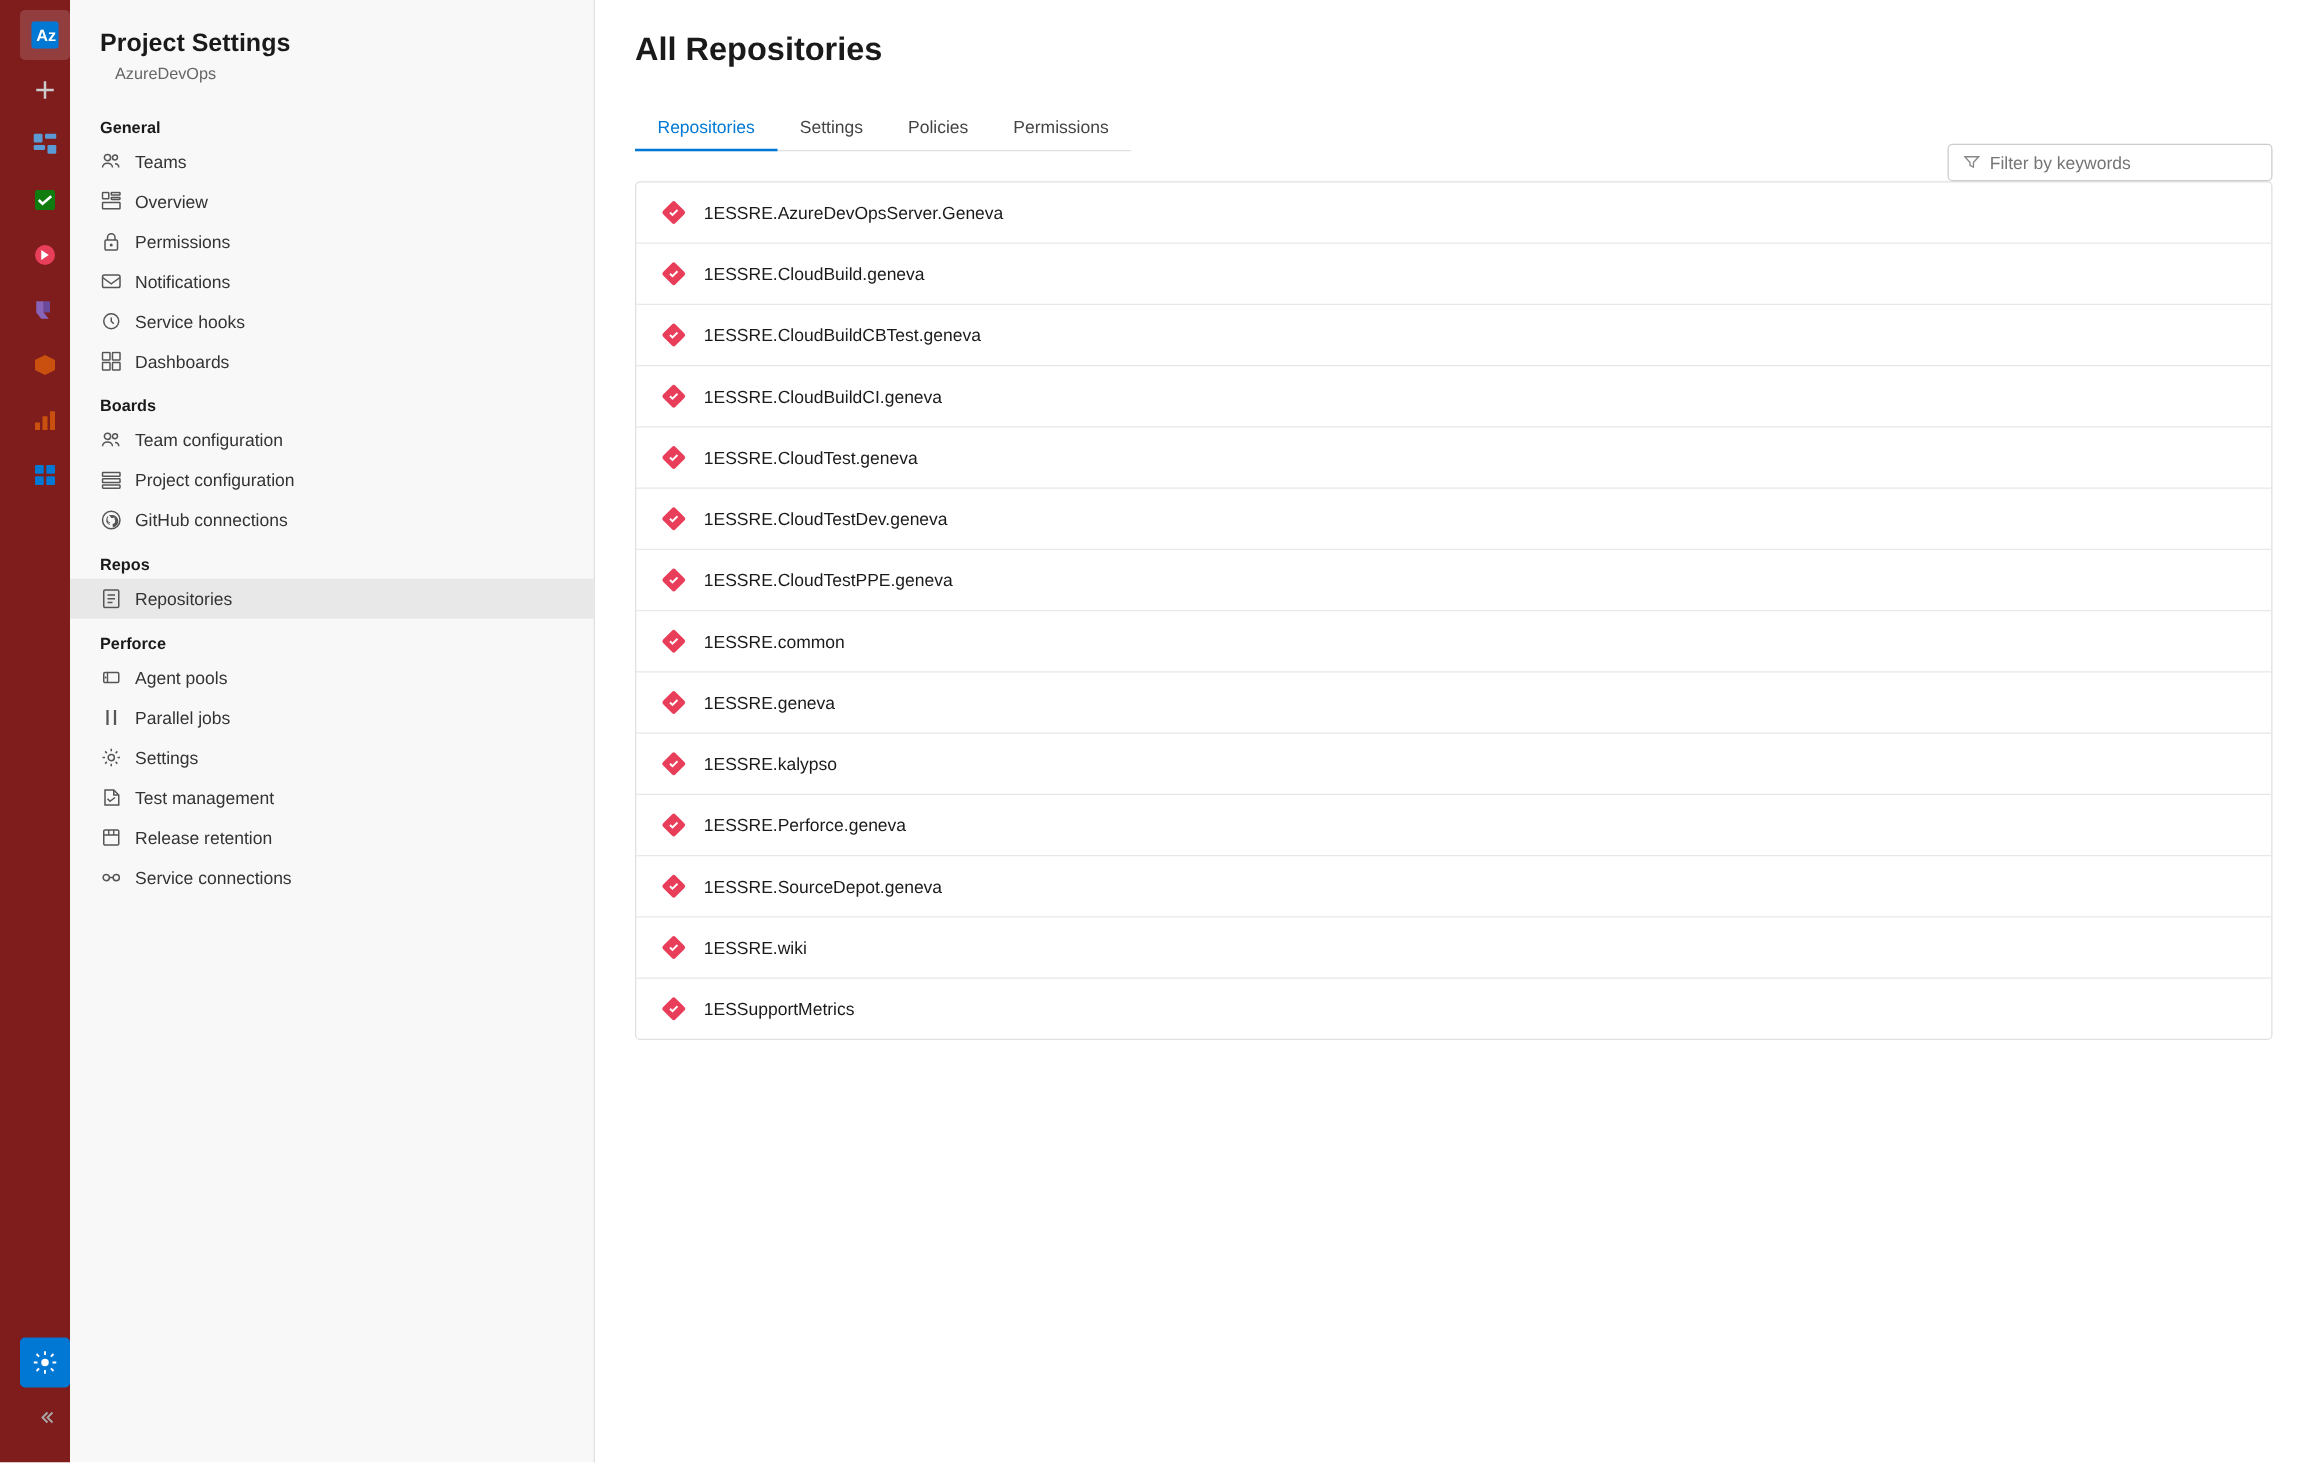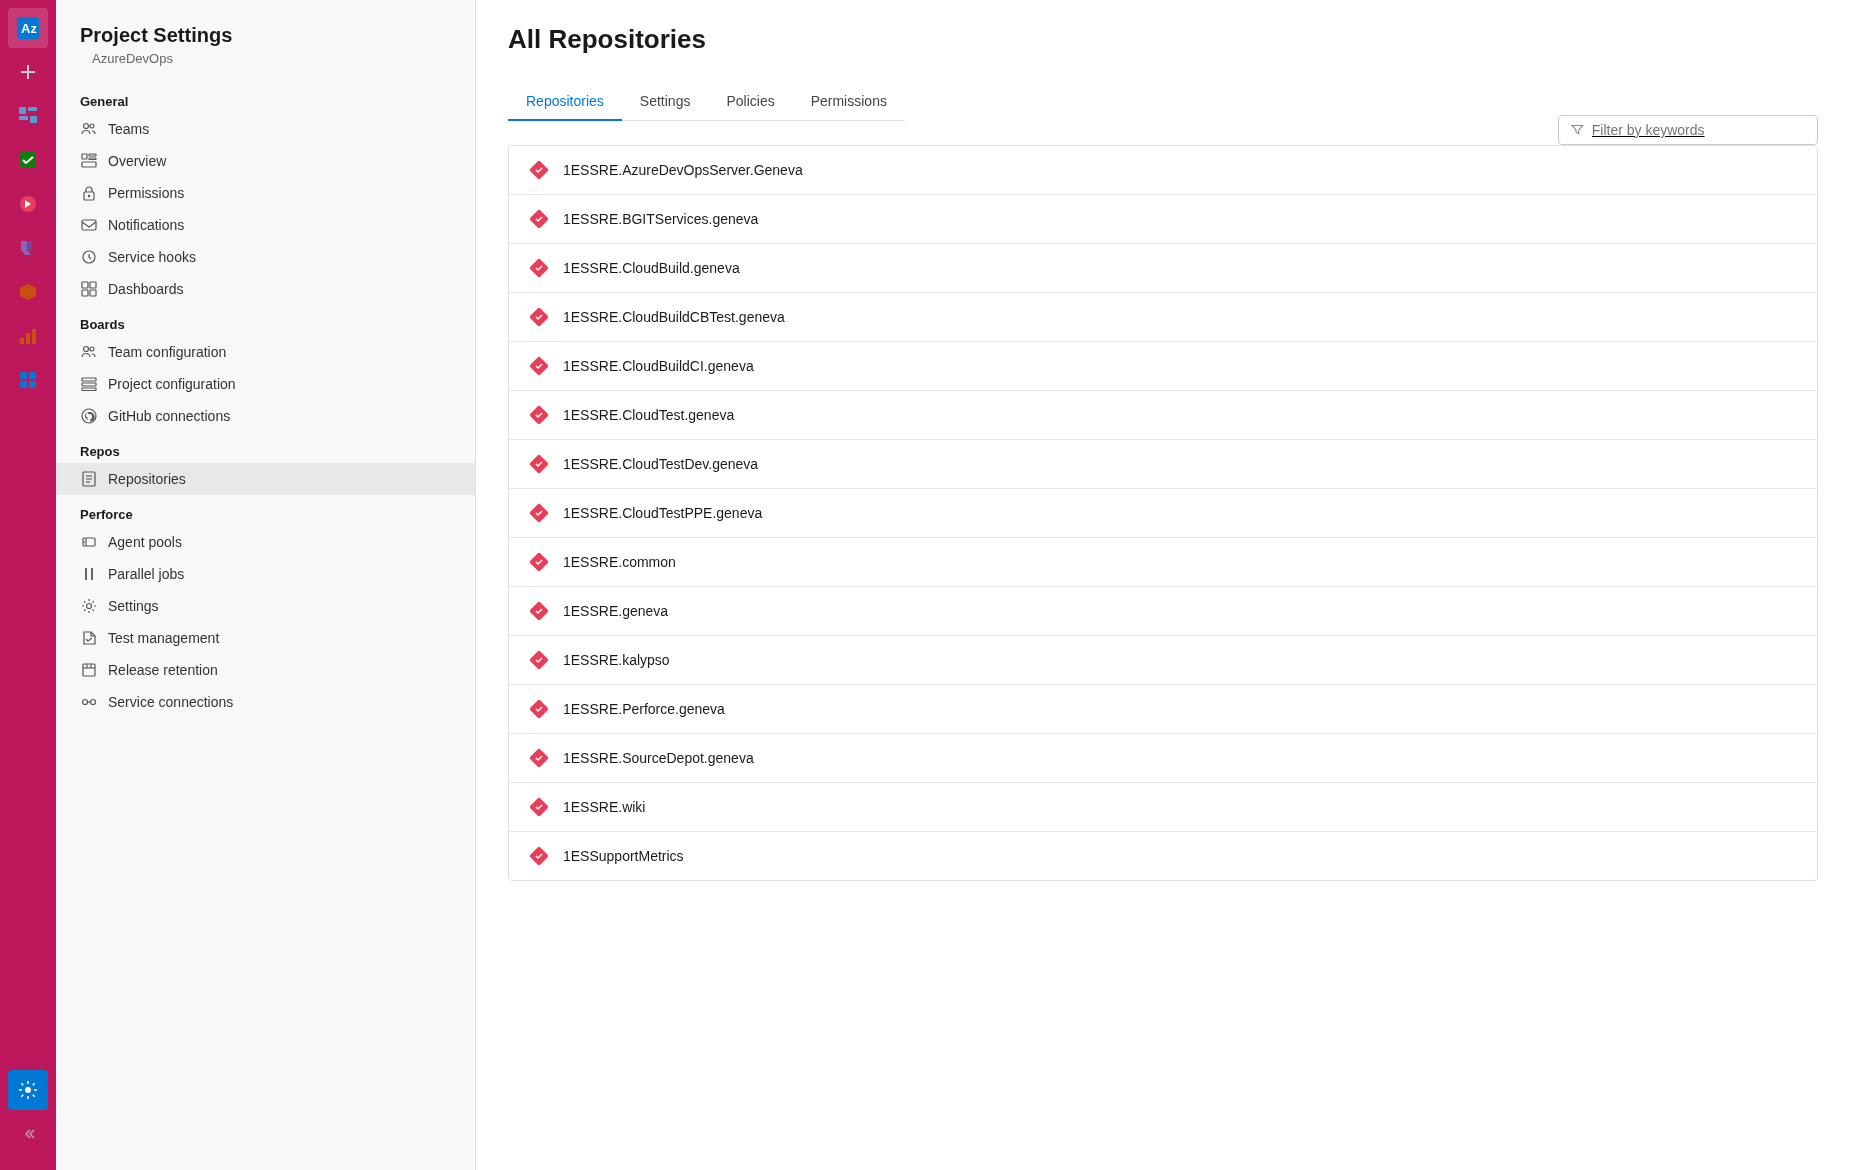--- a/index.html
+++ b/index.html
@@ -1,24 +1,24 @@
 <!DOCTYPE html>
 <html><head>
   <meta charset="utf-8">
   <style>
     * { margin: 0; padding: 0; box-sizing: border-box; }
     body { font-family: -apple-system, BlinkMacSystemFont, 'Segoe UI', sans-serif; display: flex; height: 1170px; width: 1850px; background: #fff; overflow: hidden; }
 
     
     .icon-bar {
       width: 56px;
-      background: #be185d;
+      background: #7f1d1d;
       display: flex;
       flex-direction: column;
-      align-items: center;
+      align-items: flex-end;
       padding: 8px 0;
       gap: 4px;
       flex-shrink: 0;
     }
     .icon-bar-icon {
       width: 40px;
       height: 40px;
       display: flex;
       align-items: center;
       justify-content: center;
@@ -114,21 +114,20 @@
     }
     .filter-input-wrap {
       display: flex;
       align-items: center;
       gap: 8px;
       border: 1px solid #ccc;
       border-radius: 4px;
       padding: 6px 12px;
       width: 260px;
       background: #fff;
-      text-decoration: underline;
     }
     .filter-input {
       border: none;
       outline: none;
       font-size: 14px;
       color: #666;
       width: 100%;
       background: transparent;
     }
 
@@ -461,28 +460,20 @@
       <path d="M7 10l2 2 4-4" stroke="white" stroke-width="1.5" fill="none"></path>
     </svg>
     <span>1ESSRE.AzureDevOpsServer.Geneva</span>
   </div>
       <div class="repo-item">
     <svg class="diamond-icon" viewBox="0 0 20 20" fill="none">
       <rect x="3" y="3" width="14" height="14" rx="2" transform="rotate(45 10 10)" fill="#e83e5a"></rect>
       <rect x="5" y="5" width="10" height="10" rx="1" transform="rotate(45 10 10)" fill="#e83e5a"></rect>
       <path d="M7 10l2 2 4-4" stroke="white" stroke-width="1.5" fill="none"></path>
     </svg>
-    <span>1ESSRE.BGITServices.geneva</span>
-  </div>
-      <div class="repo-item">
-    <svg class="diamond-icon" viewBox="0 0 20 20" fill="none">
-      <rect x="3" y="3" width="14" height="14" rx="2" transform="rotate(45 10 10)" fill="#e83e5a"></rect>
-      <rect x="5" y="5" width="10" height="10" rx="1" transform="rotate(45 10 10)" fill="#e83e5a"></rect>
-      <path d="M7 10l2 2 4-4" stroke="white" stroke-width="1.5" fill="none"></path>
-    </svg>
     <span>1ESSRE.CloudBuild.geneva</span>
   </div>
       <div class="repo-item">
     <svg class="diamond-icon" viewBox="0 0 20 20" fill="none">
       <rect x="3" y="3" width="14" height="14" rx="2" transform="rotate(45 10 10)" fill="#e83e5a"></rect>
       <rect x="5" y="5" width="10" height="10" rx="1" transform="rotate(45 10 10)" fill="#e83e5a"></rect>
       <path d="M7 10l2 2 4-4" stroke="white" stroke-width="1.5" fill="none"></path>
     </svg>
     <span>1ESSRE.CloudBuildCBTest.geneva</span>
   </div>

